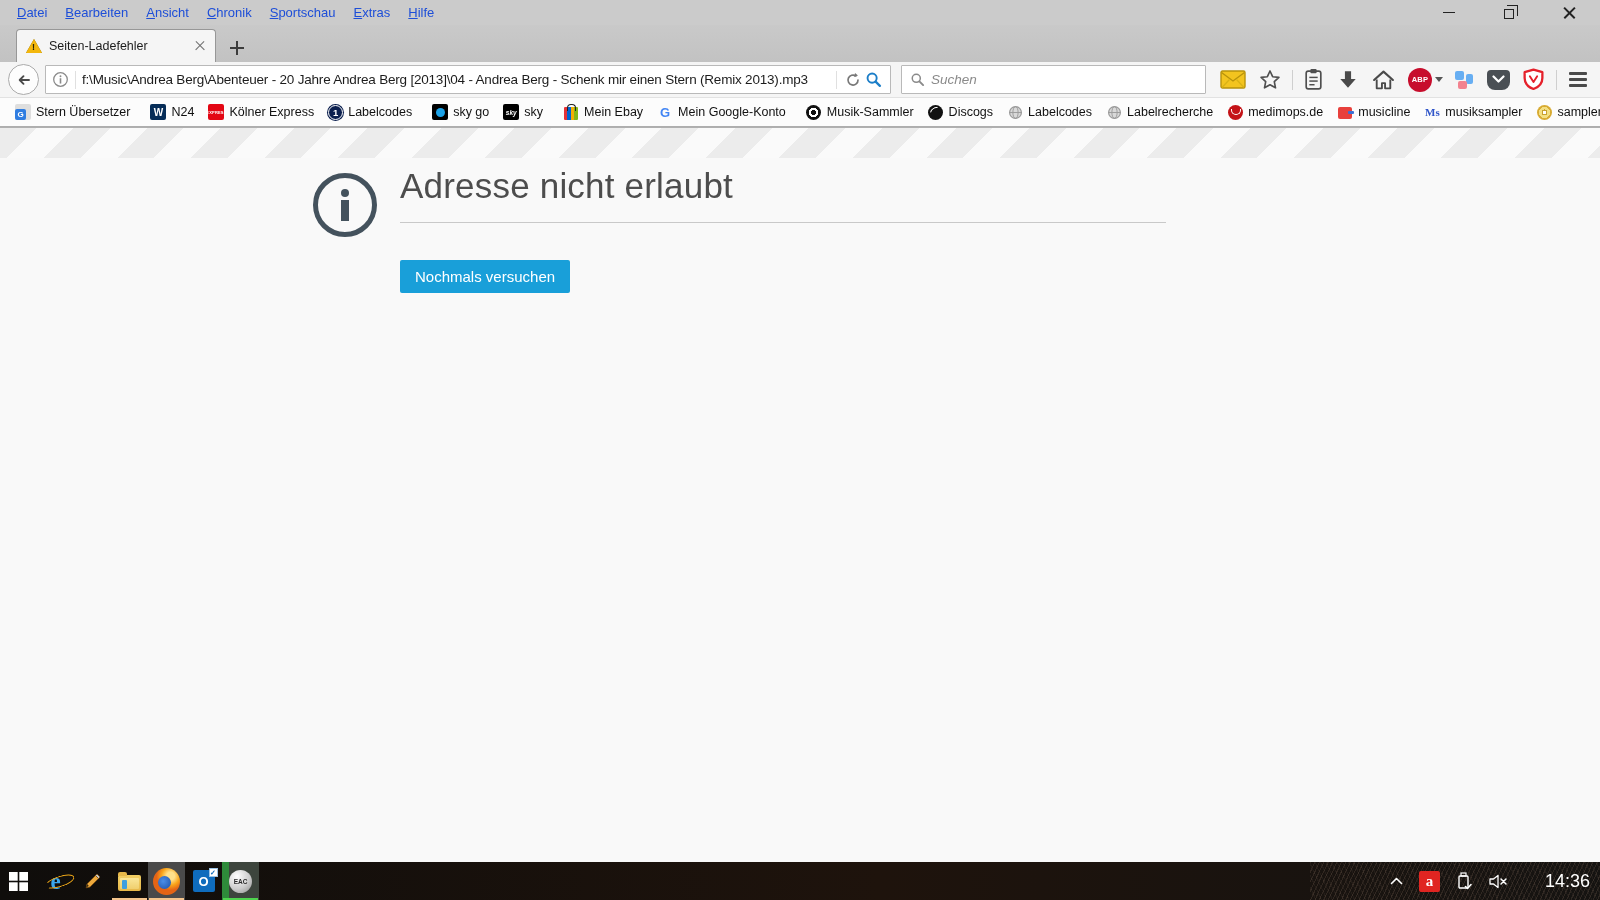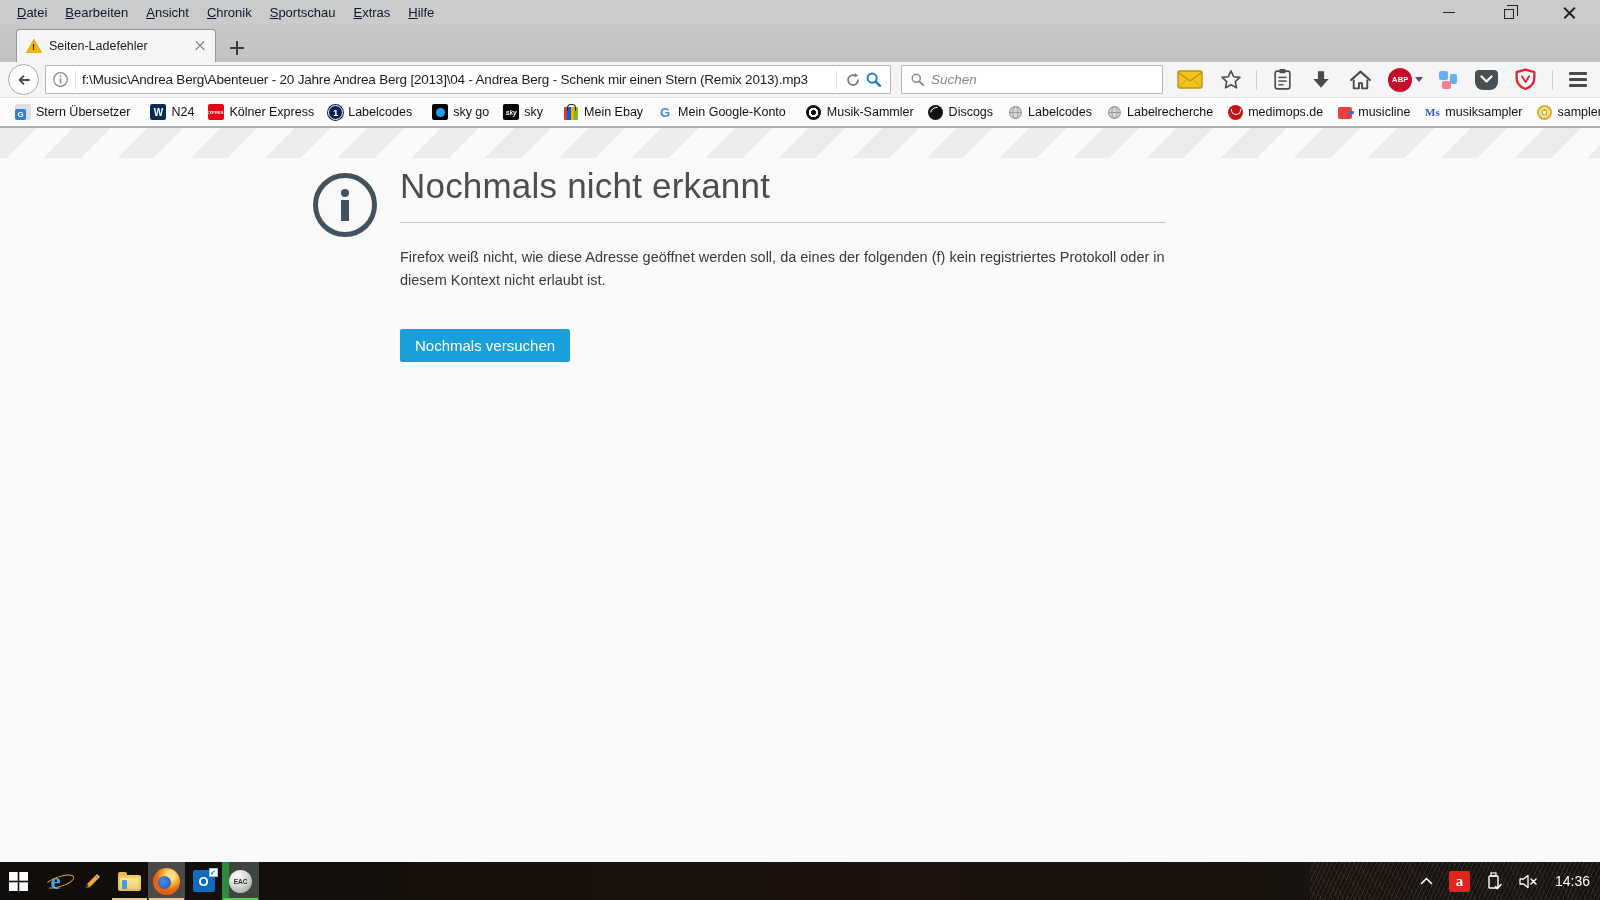--- a/index.html
+++ b/index.html
@@ -1,21 +1,21 @@
 <!DOCTYPE html>
 <html><head>
 <meta charset="utf-8">
 <style>
   * { box-sizing: border-box; margin: 0; padding: 0; }
   html,body { width:1600px; height:900px; overflow:hidden; }
   body { font-family:"Liberation Sans", sans-serif; background:#f9f9f9; position:relative; }
 
   
   .menubar { height:25px; background:#cbcbcb; display:flex; align-items:center; padding-left:8px; }
-  .menu-item { display:inline-block; font-size:13px; color:#0f172a; padding:3px 9px; cursor:default;text-align:right; }
+  .menu-item { display:inline-block; font-size:13px; color:#1d4ed8; padding:3px 9px; cursor:default;text-align:right; }
   .menu-item::first-letter { text-decoration:underline; }
   .win-controls { margin-left:auto; display:flex; align-items:center; gap:30px; padding-right:16px; height:100%; }
   .wc { width:30px; height:100%; display:flex; align-items:center; justify-content:center; }
   .wc-min { width:12px; height:0; border-top:1.6px solid #222; }
   .wc-restore { width:10px; height:10px; border:1.4px solid #222; position:relative; background:#cbcbcb; margin-top:2px; }
   .wc-restore::before { content:""; position:absolute; left:2px; top:-4.5px; width:10px; height:10px; border:1.4px solid #222; border-left:none; border-bottom:none; }
   .wc-close { position:relative; width:13px; height:13px; }
   .wc-close::before,.wc-close::after { content:""; position:absolute; left:-1px; top:5.5px; width:15px; height:1.7px; background:#222; }
   .wc-close::before { transform:rotate(45deg); } .wc-close::after { transform:rotate(-45deg); }
 
@@ -31,21 +31,21 @@
   .newtab { margin:0 0 7px 14px; position:relative; width:14px; height:14px; cursor:pointer; }
   .newtab::before { content:""; position:absolute; left:0; top:6px; width:14px; height:2px; background:#3c3c3c; }
   .newtab::after { content:""; position:absolute; left:6px; top:0; width:2px; height:14px; background:#3c3c3c; }
 
   
   .navbar { height:36px; background:#f5f5f5; border-bottom:1px solid #e2e2e2; display:flex; align-items:center; padding:0 10px 0 8px; }
   .back-btn { width:31px; height:31px; border-radius:50%; border:1px solid #ababab; background:#fdfdfd; display:flex; align-items:center; justify-content:center; margin-right:6px; flex-shrink:0; cursor:pointer; }
   .urlbar { width:846px; height:29px; background:#fff; border:1px solid #b9b9b9; border-radius:1px; display:flex; align-items:center; padding:0 6px; flex-shrink:0; }
   .urlbar .vsep { width:1px; height:18px; background:#e0e0e0; margin:0 6px; }
   .url-input { flex:1; border:none; outline:none; font-family:"Liberation Sans",sans-serif; font-size:13.5px; letter-spacing:-0.2px; color:#1c1c1c; background:transparent; min-width:0; }
-  .searchbox { width:262px; height:29px; background:#fff; border:1px solid #b9b9b9; border-radius:1px; display:flex; align-items:center; padding:0 8px; gap:6px; margin-left:10px; flex-shrink:0; }
+  .searchbox { width:305px; height:29px; background:#fff; border:1px solid #b9b9b9; border-radius:1px; display:flex; align-items:center; padding:0 8px; gap:6px; margin-left:10px; flex-shrink:0; }
   .search-input { flex:1; border:none; outline:none; font-family:"Liberation Sans",sans-serif; font-size:13.5px; background:transparent; min-width:0; color:#333; }
   .search-input::placeholder { font-style:italic; color:#8a8a8a; }
   .nav-icons { display:flex; align-items:center; margin-left:12px; gap:4px; flex:1; justify-content:space-between; }
   .nav-ic { display:flex; align-items:center; justify-content:center; cursor:pointer; padding:2px; }
   .tb-sep { width:1px; height:20px; background:#cfcfcf; }
   .abp-badge { width:24px; height:24px; background:#c70d2c; border-radius:50%; color:#fff; font-size:7.5px; font-weight:bold; display:flex; align-items:center; justify-content:center; letter-spacing:0.2px; }
   .caret-down { width:0; height:0; border-left:4px solid transparent; border-right:4px solid transparent; border-top:5px solid #555; margin-left:3px; }
   .sq-ext { position:relative; width:22px; height:22px; }
   .sq-ext i { position:absolute; border-radius:2px; }
   .sq-ext .s1 { left:1px; top:2px; width:9px; height:9px; background:#67aef2; }
@@ -111,21 +111,21 @@
   .folder-ic::after { content:""; position:absolute; left:2px; top:3px; right:2px; bottom:2px; background:linear-gradient(#fae698,#f0cf6e); border-radius:1px; }
   .folder-ic i { position:absolute; z-index:2; left:4px; bottom:2px; width:5px; height:9px; background:#3f9fe0; border-radius:1px; }
   .ff-ic { width:27px; height:27px; border-radius:50%; background:radial-gradient(circle at 65% 30%,#ffe08a 0 4px,#f9a51a 9px,#e46415 14px); position:relative; overflow:hidden; }
   .ff-ic::after { content:""; position:absolute; left:5px; top:8px; width:13px; height:13px; border-radius:50%; background:radial-gradient(circle at 40% 40%,#4a8ee8,#1d4fa8); }
   .ol-ic { position:relative; width:22px; height:22px; background:#0f6cbd; border-radius:2px; display:flex; align-items:center; justify-content:center; color:#fff; font-weight:bold; font-size:13px; }
   .ol-ic b { position:absolute; right:-3px; top:-2px; width:9px; height:9px; background:#fff; border:1px solid #9cc3e5; font-size:7px; color:#0f6cbd; line-height:7px; text-align:center; font-weight:bold; }
   .eac-btn { background:linear-gradient(90deg,#2e8b3a 0 7px,#3d453d 7px); }
   .eac-ball { width:23px; height:23px; border-radius:50%; background:radial-gradient(circle at 35% 28%,#ffffff,#cdcdcd 55%,#8e8e8e); display:flex; align-items:center; justify-content:center; font-size:6.5px; font-weight:bold; color:#2b2b2b; }
   .tray { margin-left:auto; display:flex; align-items:center; gap:15px; padding-right:10px; z-index:2; }
   .avira { width:21px; height:21px; background:#e02521; border-radius:2px; display:flex; align-items:center; justify-content:center; color:#fff; font-size:15px; font-weight:bold; font-family:"Liberation Serif",serif; }
-  .tray-time { color:#fff; font-size:14px; padding-left:2px; }
+  .tray-time { color:#fff; font-size:18px; padding-left:2px;margin-left:20px; }
   .tray-ic { display:flex; align-items:center; justify-content:center; cursor:pointer; }
 </style>
 </head>
 <body>
 
 <div class="menubar">
   <span class="menu-item">Datei</span>
   <span class="menu-item">Bearbeiten</span>
   <span class="menu-item">Ansicht</span>
   <span class="menu-item">Chronik</span>
@@ -358,23 +358,22 @@
 
 </div>
 
 <div class="stripeband"></div>
 <div class="content">
   <div class="err-icon">
     <span class="dot"></span>
       <span class="bar"></span>
   </div>
   <div class="err-block">
-    <div class="err-title">Nochmals nicht erkannt</div>
+    <div class="err-title">Adresse nicht erlaubt</div>
     <hr class="err-hr">
-    <p class="err-p">Firefox weiß nicht, wie diese Adresse geöffnet werden soll, da eines der folgenden (f) kein registriertes Protokoll oder in diesem Kontext nicht erlaubt ist.</p>
     <button class="retry-btn">Nochmals versuchen</button>
   </div>
 </div>
 
 <div class="taskbar">
   <div class="tb-texture"></div>
   <div class="task-btn">
     <svg width="19" height="19" viewBox="0 0 19 19">
         <rect x="0" y="0" width="8.7" height="8.7" fill="#fff"></rect>
         <rect x="10.3" y="0" width="8.7" height="8.7" fill="#fff"></rect>

